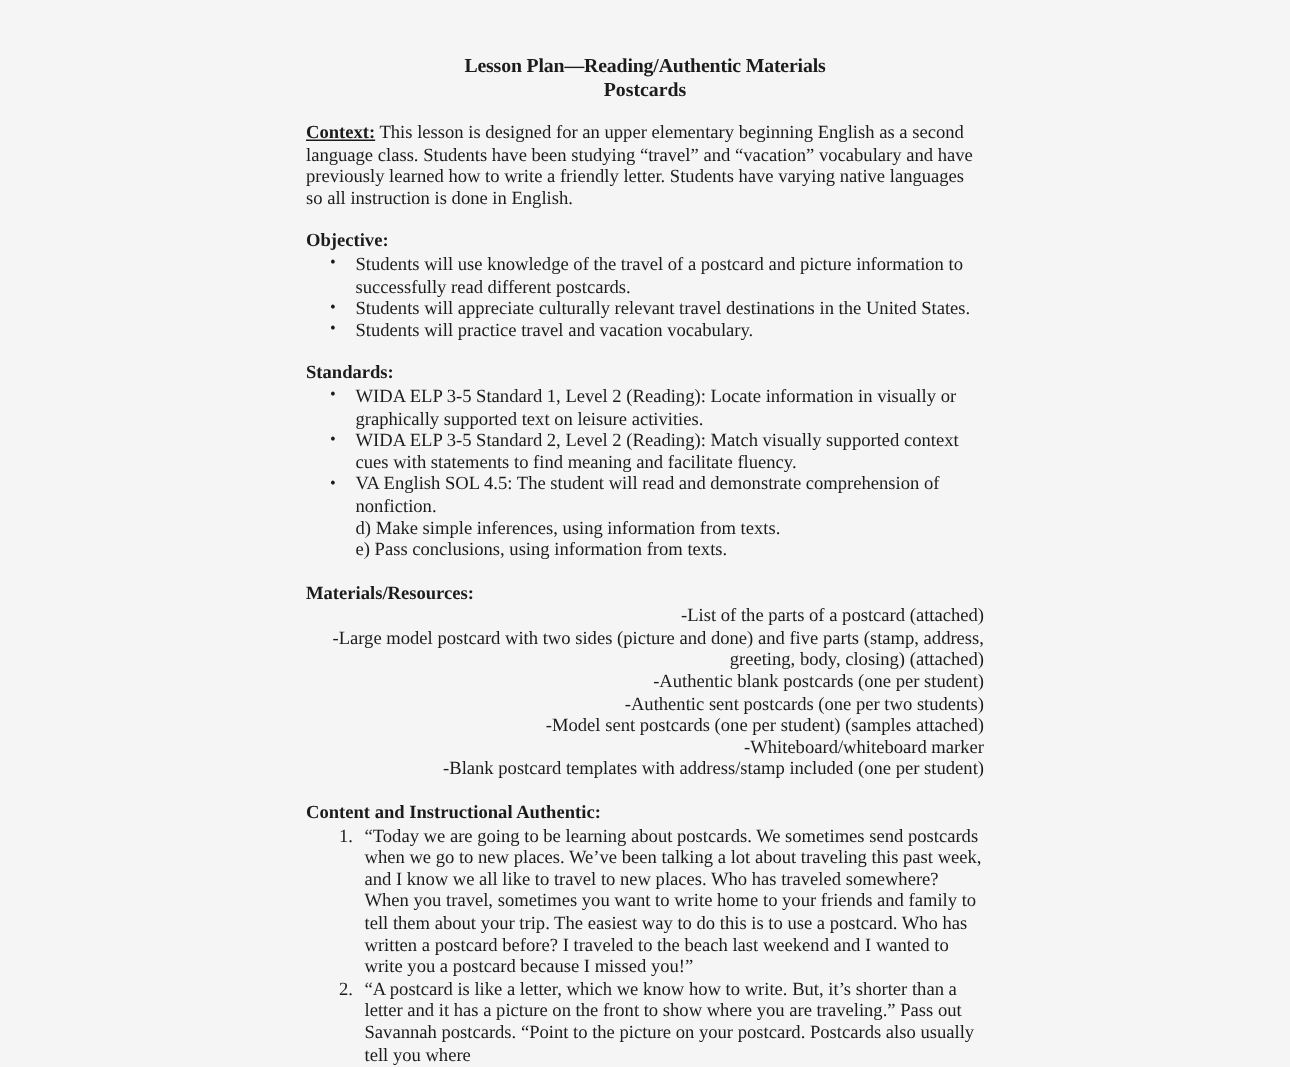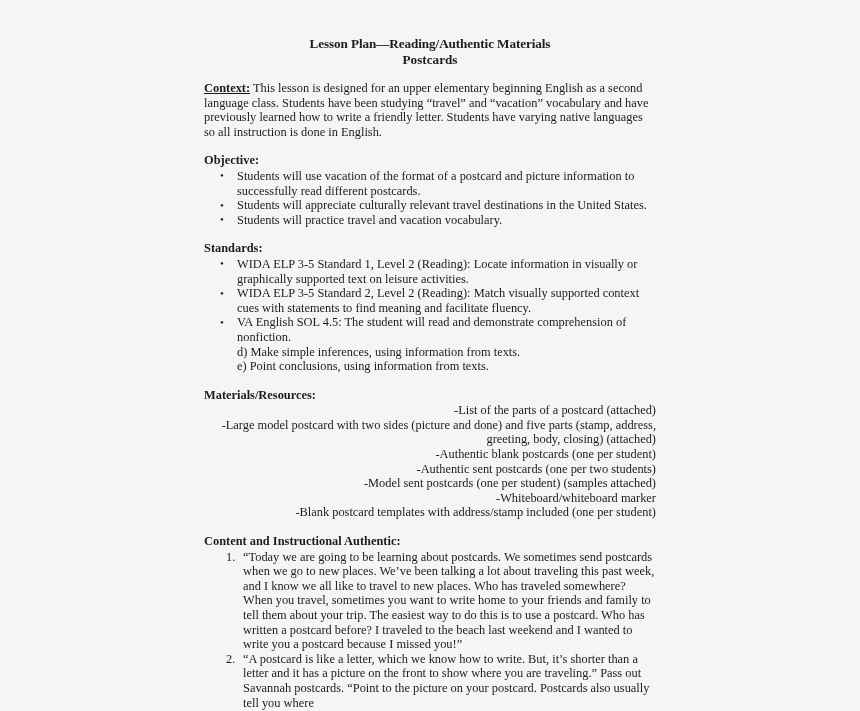--- a/index.html
+++ b/index.html
@@ -122,35 +122,35 @@
     <div class="doc-title">Lesson Plan—Reading/Authentic Materials</div>
     <div class="doc-subtitle">Postcards</div>
 
     <div class="section">
       <p class="para"><span class="lead">Context:</span><span> This lesson is designed for an upper elementary beginning English as a second language class.  Students have been studying “travel” and “vacation” vocabulary and have previously learned how to write a friendly letter.  Students have varying native languages so all instruction is done in English.</span></p>
     </div>
 
     <div class="section">
       <div class="section-heading">Objective:</div>
       <ul class="bullets">
-        <li>Students will use vacation of the format of a postcard and picture information to successfully read different postcards.</li>
+        <li>Students will use knowledge of the travel of a postcard and picture information to successfully read different postcards.</li>
         <li>Students will appreciate culturally relevant travel destinations in the United States.</li>
         <li>Students will practice travel and vacation vocabulary.</li>
       </ul>
     </div>
 
     <div class="section">
       <div class="section-heading">Standards:</div>
       <ul class="bullets">
         <li>WIDA ELP 3-5 Standard 1, Level 2 (Reading): Locate information in visually or graphically supported text on leisure activities.</li>
         <li>WIDA ELP 3-5 Standard 2, Level 2 (Reading): Match visually supported context cues with statements to find meaning and facilitate fluency.</li>
         <li>
           <span>VA English SOL 4.5: The student will read and demonstrate comprehension of nonfiction.</span>
           <div class="subline">d) Make simple inferences, using information from texts.</div>
-          <div class="subline">e) Point conclusions, using information from texts.</div>
+          <div class="subline">e) Pass conclusions, using information from texts.</div>
         </li>
       </ul>
     </div>
 
     <div class="section">
       <div class="section-heading">Materials/Resources:</div>
       <div class="plain-list">
         <div>-List of the parts of a postcard (attached)</div>
         <div>-Large model postcard with two sides (picture and done) and five parts (stamp, address, greeting, body, closing) (attached)</div>
         <div>-Authentic blank postcards (one per student)</div>

